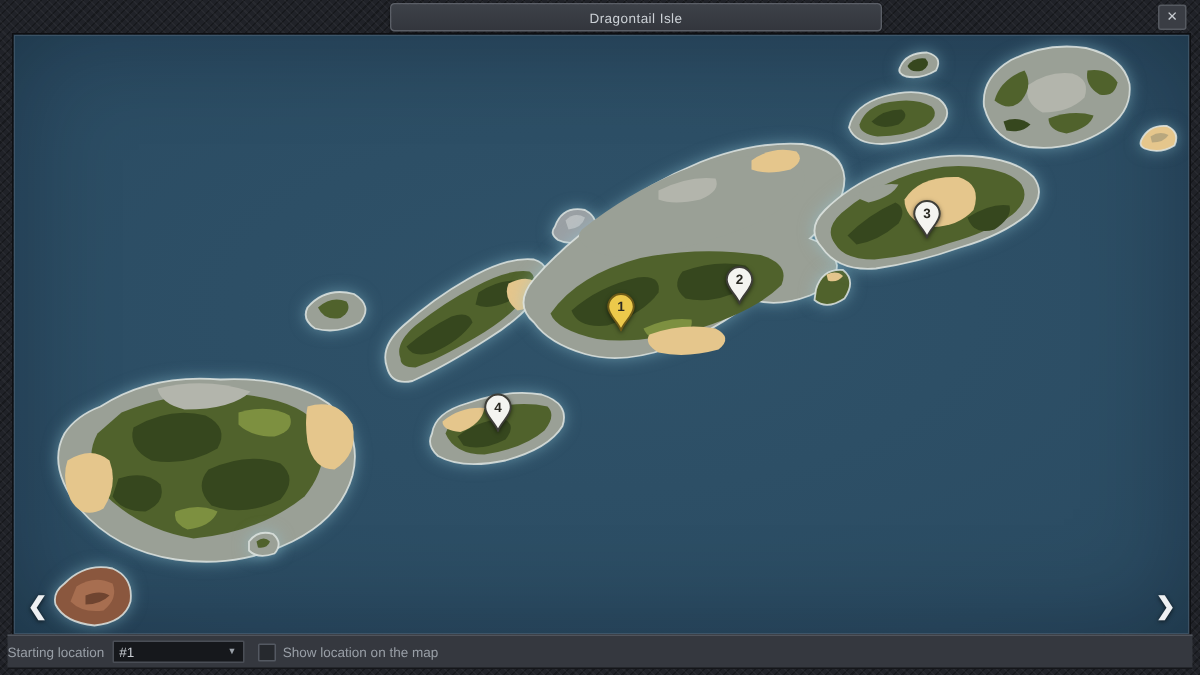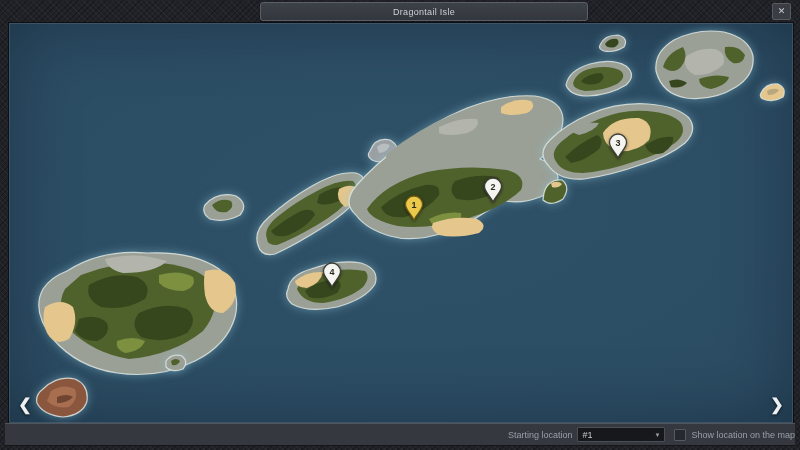--- a/index.html
+++ b/index.html
@@ -35,21 +35,21 @@
     filter:drop-shadow(0 1.5px 1.5px rgba(0,0,0,.55));}
   .pin text{font-family:"Liberation Sans",sans-serif;font-size:9px;font-weight:bold;}
   
   .nav{position:absolute;bottom:8px;width:20px;height:20px;color:#eef0f2;
     font-size:16px;font-weight:bold;line-height:20px;text-align:center;cursor:pointer;
     text-shadow:0 1px 3px rgba(0,0,0,.7);}
   .nav.prev{left:6px;} .nav.next{right:6px;}
   
   .footer-bar{position:absolute;left:5px;right:5px;bottom:4px;height:21px;
     background:#35383f;border-top:1px solid #50545c;border-bottom:1px solid #15161a;
-    display:flex;align-items:center;justify-content:flex-end;}
+    display:flex;align-items:center;justify-content:flex-start;}
   .f-label{color:#999fa7;font-size:9px;}
   .dropdown{width:78px;height:13px;margin-left:5px;background:#16181c;
     border:1px solid #4a4e56;border-radius:1px;display:flex;align-items:center;
     justify-content:space-between;padding:0 4px;cursor:pointer;}
   .dropdown .val{color:#c6cad0;font-size:9px;}
   .dropdown .arr{color:#9aa0a8;font-size:6px;}
   .checkbox{width:10px;height:10px;margin-left:9px;background:#26292e;
     border:1px solid #545962;border-radius:1px;cursor:pointer;}
   .cb-label{color:#999fa7;font-size:9px;margin-left:5px;}
 </style>

